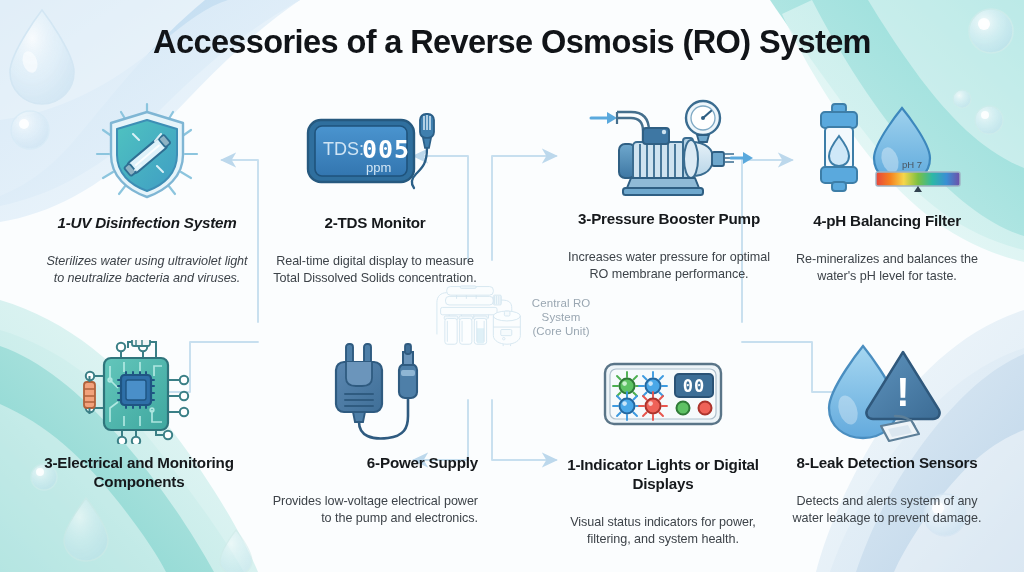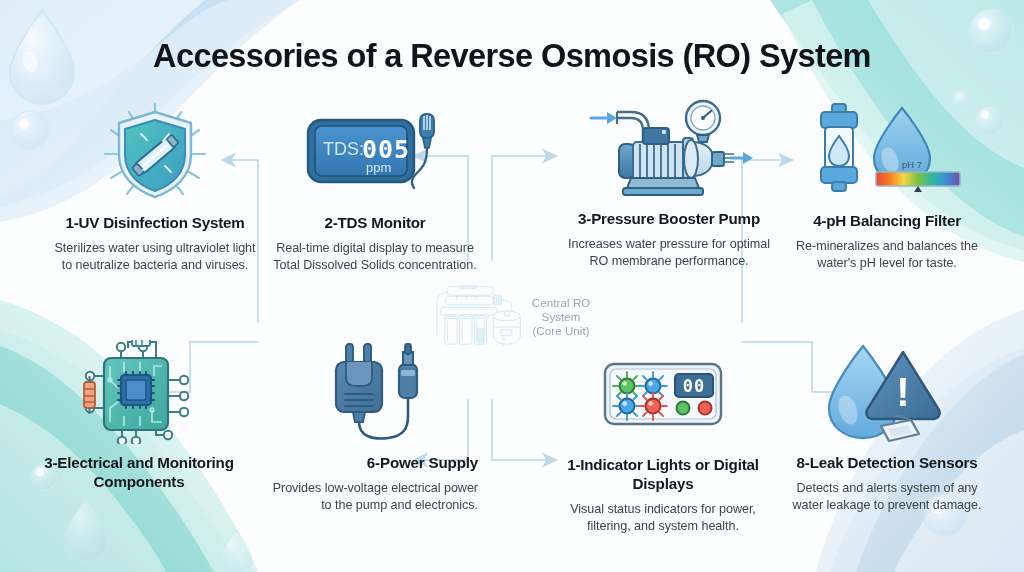--- a/index.html
+++ b/index.html
@@ -29,36 +29,36 @@
 
   
   .card{position:absolute;width:206px;text-align:center;}
   .card .icon{height:104px;display:flex;align-items:flex-end;justify-content:center;}
   .card .icon svg{display:block;}
   .card .title{
     font-size:15.2px;font-weight:bold;color:#16191c;line-height:19px;
     margin-top:9px;letter-spacing:-.2px;
   }
   .card .desc{
-    font-size:12.6px;color:#3d4349;line-height:16.5px;margin-top:8px;
+    font-size:12.6px;color:#3d4349;line-height:16.5px;margin-top:21px;
     letter-spacing:-.05px;
   }
 
-  .c1{left:52px;top:100px;}
+  .c1{left:44px;top:100px;font-style:italic;}
   .c2{left:272px;top:100px;}
   .c3{left:566px;top:96px;}
   .c4{left:784px;top:98px;}
   .c5{left:36px;top:340px;}
   .c6{left:272px;top:340px;text-align:right;}
   .c7{left:560px;top:342px;}
   .c8{left:784px;top:340px;}
 
   
   .page-title{
-    position:absolute;left:0;top:38px;width:1024px;text-align:center;
+    position:absolute;left:0;top:24px;width:1024px;text-align:center;
     font-size:32.5px;font-weight:bold;color:#111418;letter-spacing:-.6px;
   }
 </style>
 </head>
 <body>
 
 <div id="stage">
 
   <div class="bg-layer">
     <svg width="1024" height="572" viewBox="0 0 1024 572">

